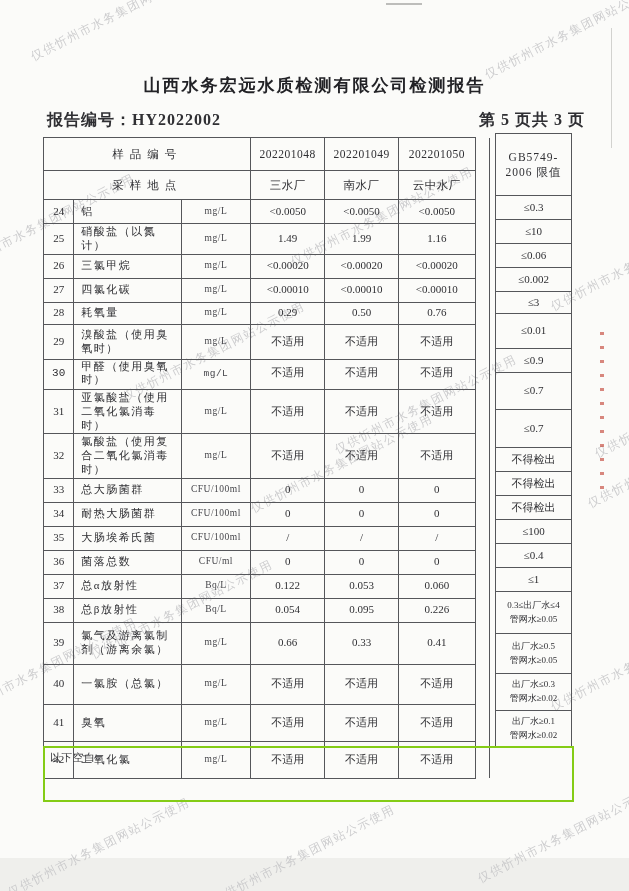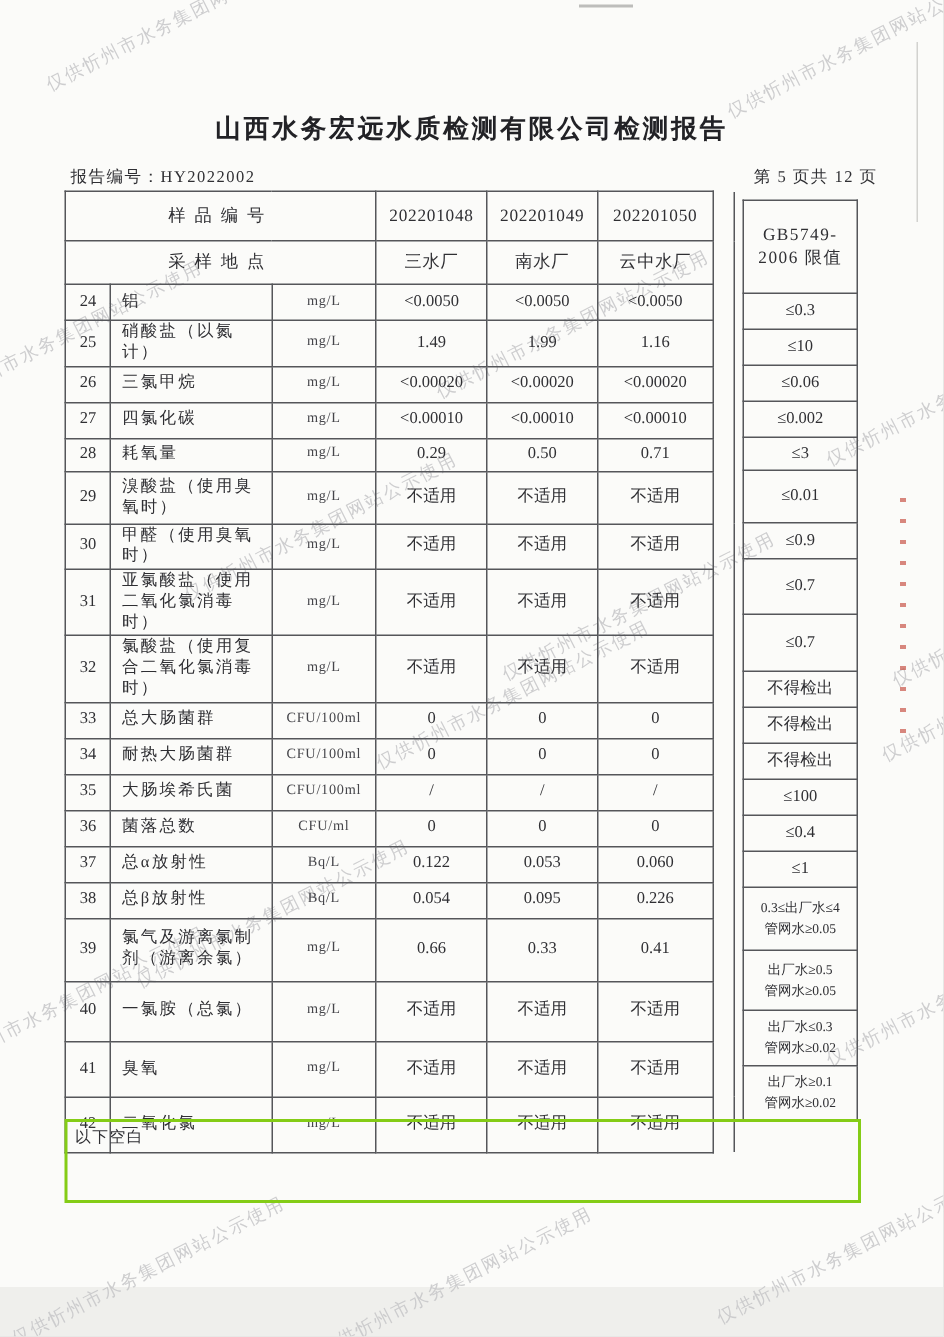--- a/index.html
+++ b/index.html
@@ -23,26 +23,26 @@
   
   .seal-marks{
     position:absolute; left:600px; top:332px; width:4px; height:160px; opacity:.6;
     background:repeating-linear-gradient(#c0392b 0 3px, transparent 3px 14px);
   }
   
   .title{
     position:absolute; left:0; top:74px; width:629px; text-align:center;
     font-size:17px; font-weight:bold; letter-spacing:2px; color:#222226;
   }
-  .meta-line{position:absolute; left:47px; top:110px; width:538px; font-size:11px; font-weight:normal;}
+  .meta-line{position:absolute; left:47px; top:110px; width:538px; font-size:16px; font-weight:bold;}
   .meta-line .report-no{float:left; letter-spacing:1px;}
   .meta-line .page-info{float:right; letter-spacing:1px;}
   
   table{border-collapse:collapse; table-layout:fixed;}
-  .main-table{position:absolute; left:43px; top:127px; width:447px;}
+  .main-table{position:absolute; left:43px; top:137px; width:447px;}
   .limit-table{position:absolute; left:495px; top:133px; width:76px;}
   td{border:1px solid #55565a; text-align:center; vertical-align:middle;
      font-size:11px; overflow:hidden; padding:0 1px; line-height:1.25;}
   .c-name{text-align:left; padding:1px 3px 1px 7px; letter-spacing:1.5px;}
   .c-unit{font-size:9.5px; color:#45454a; letter-spacing:.5px;}
   .c-gap{border-top:none !important; border-bottom:none !important; padding:0;}
   .hdr-label{letter-spacing:6px; font-size:11.5px;}
   .hdr-val{font-size:11.5px; letter-spacing:.5px;}
   .limit-small{font-size:9px; line-height:1.55; letter-spacing:0;}
   .limit-hdr div{font-size:11.5px; letter-spacing:1px;}
@@ -78,21 +78,21 @@
       <span class="wm" style="left: 5px; top: 886px;">仅供忻州市水务集团网站公示使用</span>
       <span class="wm" style="left: 210px; top: 893px;">仅供忻州市水务集团网站公示使用</span>
       <span class="wm" style="left: 475px; top: 872px;">仅供忻州市水务集团网站公示使用</span>
     </div>
   <div class="seal-marks"></div>
 
   <div class="title">山西水务宏远水质检测有限公司检测报告</div>
 
   <div class="meta-line">
     <span class="report-no">报告编号：HY2022002</span>
-    <span class="page-info">第 5 页共 12 页</span>
+    <span class="page-info">第 5 页共 3 页</span>
   </div>
 
   <table class="main-table">
     <colgroup>
       <col style="width:30px">
         <col style="width:106px">
         <col style="width:69px">
       <col style="width:73px">
         <col style="width:73px">
         <col style="width:76px">
@@ -148,33 +148,33 @@
           <td class="c-val">&lt;0.00010</td>
           <td class="c-val">&lt;0.00010</td>
           <td class="c-gap"></td>
         </tr>
         <tr style="height: 22px;">
           <td class="c-no">28</td>
           <td class="c-name">耗氧量</td>
           <td class="c-unit">mg/L</td>
           <td class="c-val">0.29</td>
           <td class="c-val">0.50</td>
-          <td class="c-val">0.71</td>
+          <td class="c-val">0.76</td>
           <td class="c-gap"></td>
         </tr>
         <tr style="height: 35px;">
           <td class="c-no">29</td>
           <td class="c-name">溴酸盐（使用臭氧时）</td>
           <td class="c-unit">mg/L</td>
           <td class="c-val">不适用</td>
           <td class="c-val">不适用</td>
           <td class="c-val">不适用</td>
           <td class="c-gap"></td>
         </tr>
-        <tr style="height: 24px;">
+        <tr style="height: 24px; font-family: Liberation Mono, monospace;">
           <td class="c-no">30</td>
           <td class="c-name">甲醛（使用臭氧时）</td>
           <td class="c-unit">mg/L</td>
           <td class="c-val">不适用</td>
           <td class="c-val">不适用</td>
           <td class="c-val">不适用</td>
           <td class="c-gap"></td>
         </tr>
         <tr style="height: 37px;">
           <td class="c-no">31</td>

